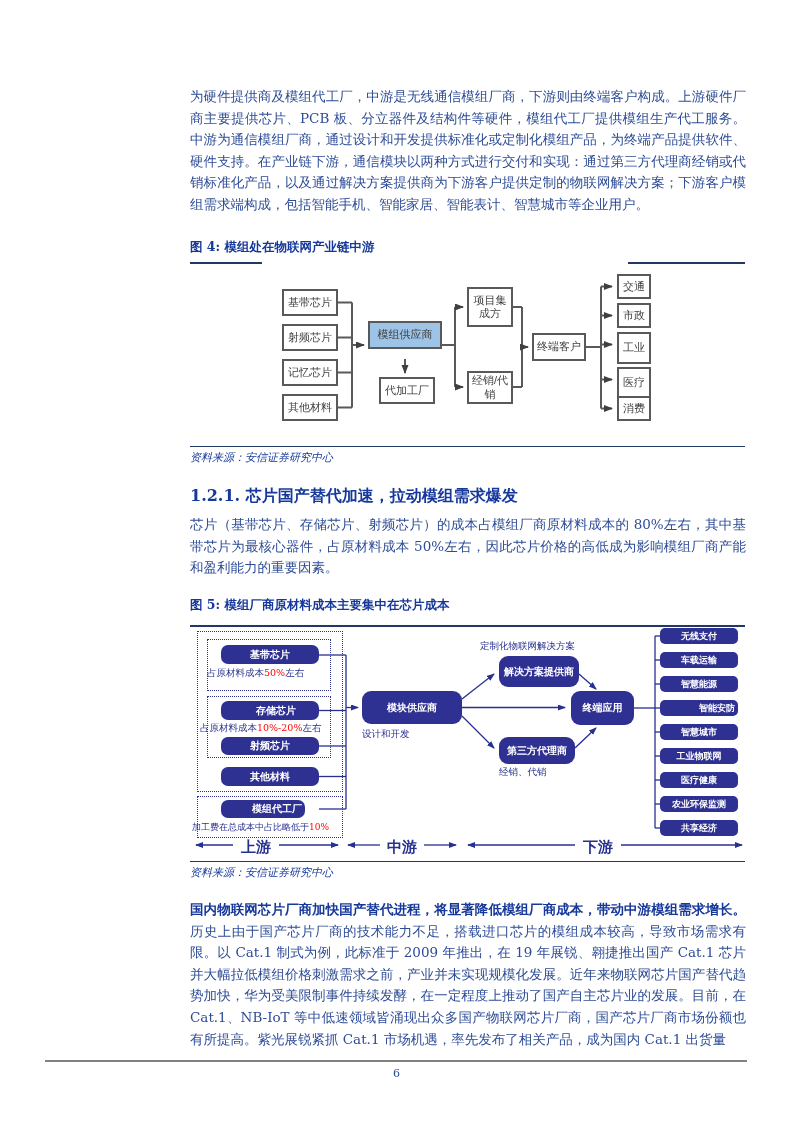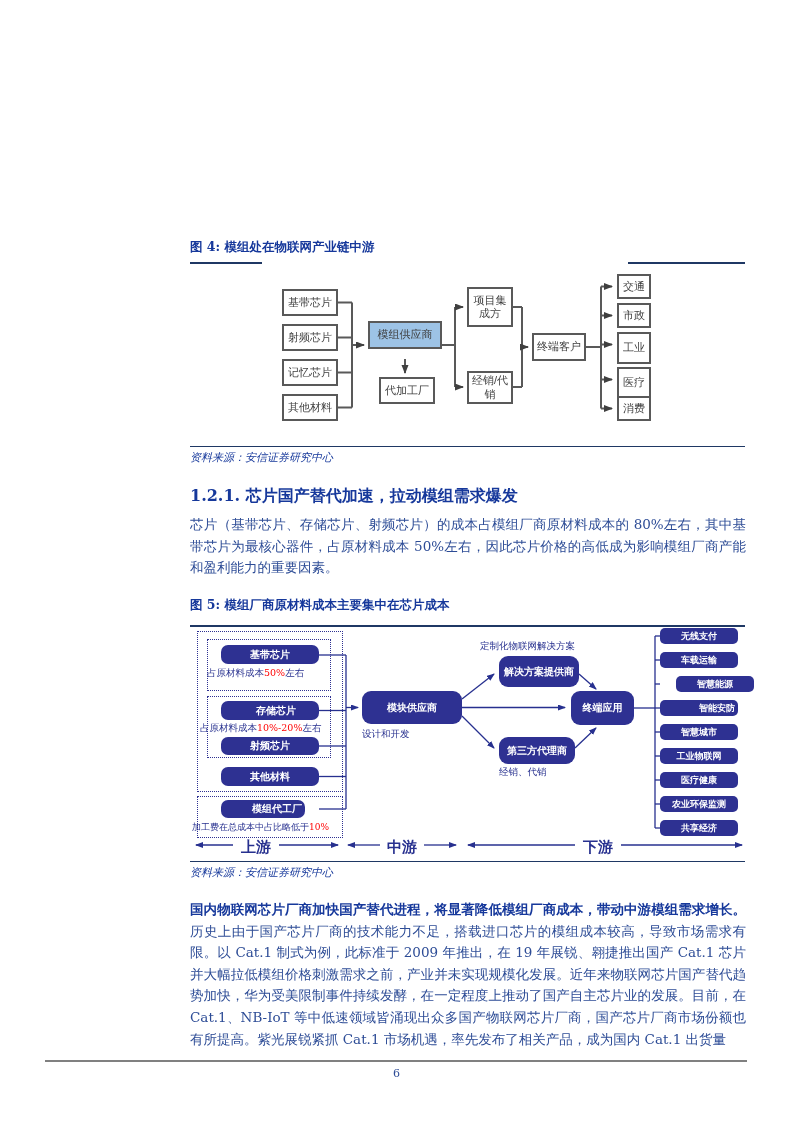--- a/index.html
+++ b/index.html
@@ -98,20 +98,21 @@
         <path d="M655,828 H660"></path>
       <path d="M196,845 H233" marker-start="url(#aNs)"></path>
         <path d="M279,845 H338" marker-end="url(#aN)"></path>
       <path d="M348,845 H380" marker-start="url(#aNs)"></path>
         <path d="M424,845 H456" marker-end="url(#aN)"></path>
       <path d="M468,845 H575" marker-start="url(#aNs)"></path>
         <path d="M621,845 H742" marker-end="url(#aN)"></path>
     </g>
   </svg>
 
+  <div class="bodytext" style="top:86px;">为硬件提供商及模组代工厂，中游是无线通信模组厂商，下游则由终端客户构成。上游硬件厂商主要提供芯片、PCB 板、分立器件及结构件等硬件，模组代工厂提供模组生产代工服务。中游为通信模组厂商，通过设计和开发提供标准化或定制化模组产品，为终端产品提供软件、硬件支持。在产业链下游，通信模块以两种方式进行交付和实现：通过第三方代理商经销或代销标准化产品，以及通过解决方案提供商为下游客户提供定制的物联网解决方案；下游客户模组需求端构成，包括智能手机、智能家居、智能表计、智慧城市等企业用户。</div>
 
   <div class="figtitle" style="top:239px;">图 4: 模组处在物联网产业链中游</div>
   <div class="navline2" style="left:190px;top:262px;width:72px;"></div>
   <div class="navline2" style="left:628px;top:262px;width:117px;"></div>
 
   <div class="f4box" style="left:282px;top:289px;width:56px;height:27px;">基带芯片</div>
   <div class="f4box" style="left:282px;top:324px;width:56px;height:27px;">射频芯片</div>
   <div class="f4box" style="left:282px;top:359px;width:56px;height:27px;">记忆芯片</div>
   <div class="f4box" style="left:282px;top:394px;width:56px;height:27px;">其他材料</div>
   <div class="f4box f4blue" style="left:368px;top:321px;width:74px;height:28px;">模组供应商</div>
@@ -154,21 +155,21 @@
   <div class="f5cap" style="left:362px;top:728px;width:100px;">设计和开发</div>
 
   <div class="f5cap" style="left:480px;top:640px;width:120px;">定制化物联网解决方案</div>
   <div class="f5box" style="left:499px;top:656px;width:80px;height:31px;border-radius:9px;">解决方案提供商</div>
   <div class="f5box" style="left:571px;top:691px;width:63px;height:34px;border-radius:9px;">终端应用</div>
   <div class="f5box" style="left:499px;top:737px;width:76px;height:27px;border-radius:9px;">第三方代理商</div>
   <div class="f5cap" style="left:499px;top:766px;width:76px;">经销、代销</div>
 
   <div class="f5box f5small" style="left:660px;top:628px;width:78px;height:16px;">无线支付</div>
   <div class="f5box f5small" style="left:660px;top:652px;width:78px;height:16px;">车载运输</div>
-  <div class="f5box f5small" style="left:660px;top:676px;width:78px;height:16px;margin-left:16px;">智慧能源</div>
+  <div class="f5box f5small" style="left:660px;top:676px;width:78px;height:16px;">智慧能源</div>
   <div class="f5box f5small" style="left:660px;top:700px;width:78px;height:16px;padding-left:36px;">智能安防</div>
   <div class="f5box f5small" style="left:660px;top:724px;width:78px;height:16px;">智慧城市</div>
   <div class="f5box f5small" style="left:660px;top:748px;width:78px;height:16px;">工业物联网</div>
   <div class="f5box f5small" style="left:660px;top:772px;width:78px;height:16px;">医疗健康</div>
   <div class="f5box f5small" style="left:660px;top:796px;width:78px;height:16px;">农业环保监测</div>
   <div class="f5box f5small" style="left:660px;top:820px;width:78px;height:16px;">共享经济</div>
 
   <div class="stagelabel" style="left:233px;width:46px;">上游</div>
   <div class="stagelabel" style="left:380px;width:44px;">中游</div>
   <div class="stagelabel" style="left:575px;width:46px;">下游</div>

